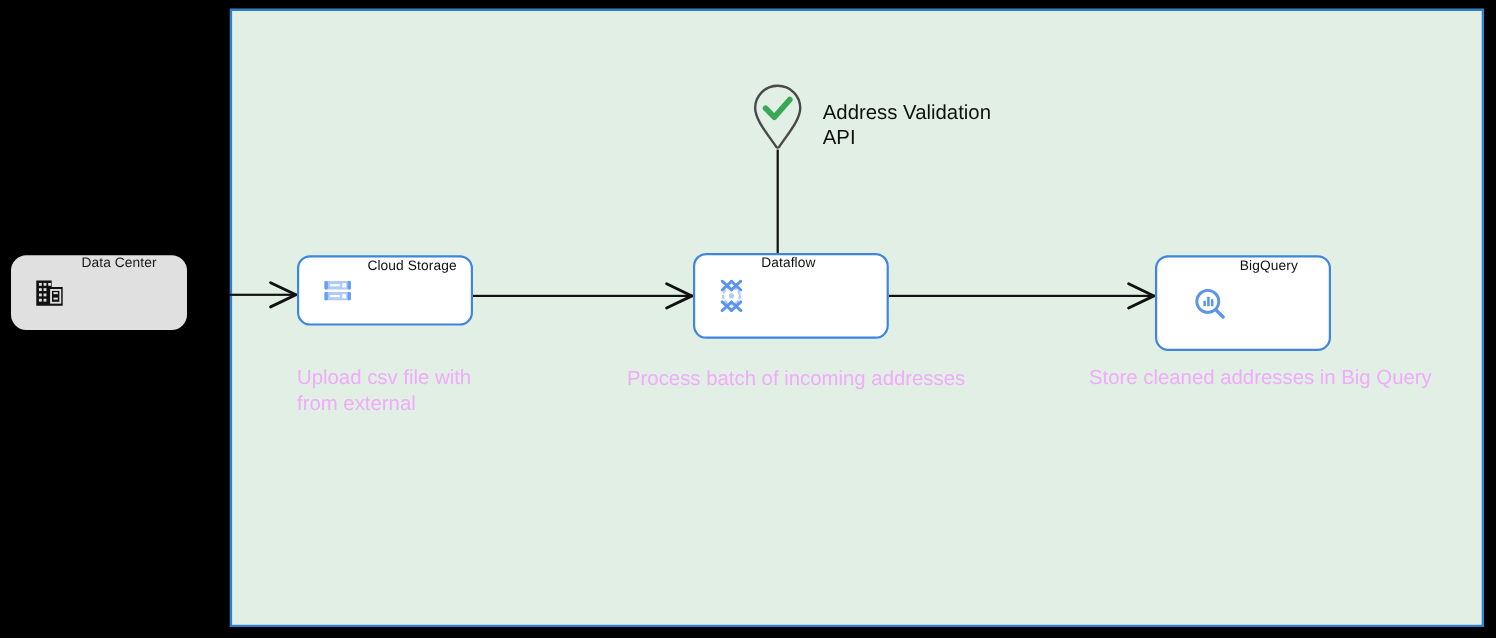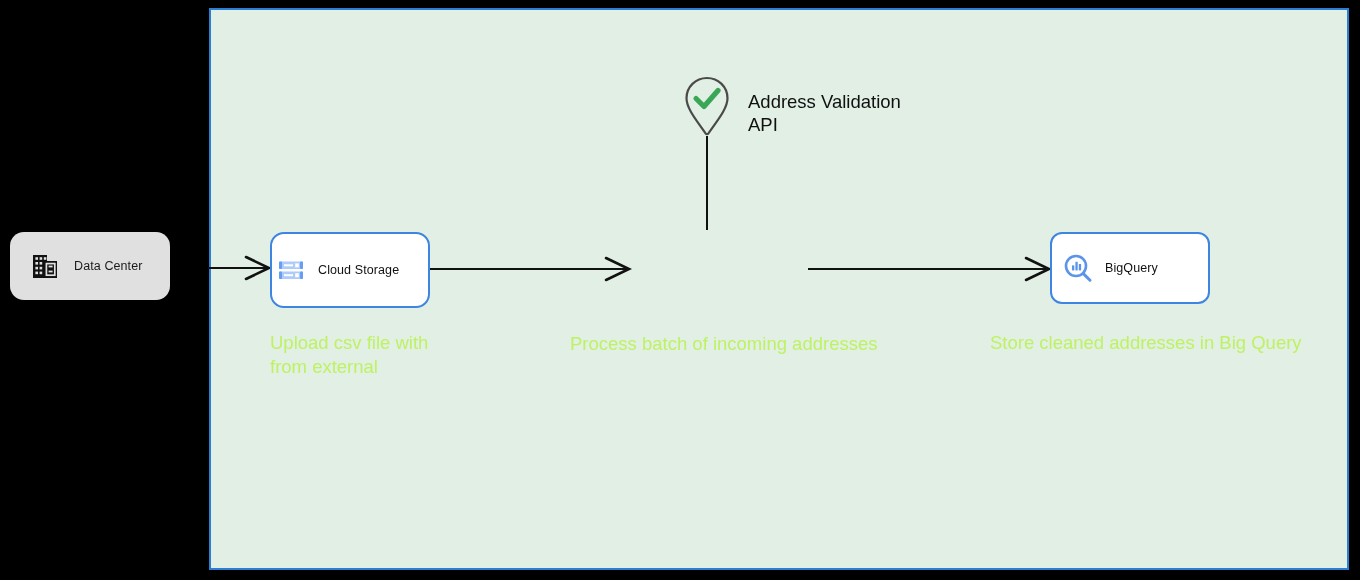--- a/index.html
+++ b/index.html
@@ -10,45 +10,45 @@
 
   
   .container-region{
     position:absolute;left:209px;top:8px;width:1140px;height:562px;
     background:#e2efe4;border:2px solid #2a7fd4;box-sizing:border-box;
   }
 
   
   .node{
     position:absolute;box-sizing:border-box;
-    display:flex;align-items:center;
+    display:flex;
     border-radius:12px;background:#ffffff;border:2px solid #3d85e0;
   }
   .node .ico{flex:0 0 auto;display:flex;align-items:center;justify-content:center;}
   .node .nlabel{
     font-size:12.5px;color:#111;white-space:nowrap;letter-spacing:.1px;
   }
 
   
   .node.onprem{
     background:#e0e0e0;border:none;border-radius:14px;
   }
   .node.onprem .nlabel{font-size:12.5px;color:#1a1a1a;}
 
   
   #node-datacenter{left:10px;top:232px;width:160px;height:68px;padding-left:20px;}
   #node-datacenter .ico{margin-right:14px;}
 
-  #node-cloudstorage{left:270px;top:232px;width:160px;height:76px;padding-left:4px;border-radius:14px;}
+  #node-cloudstorage{left:270px;top:232px;width:160px;height:64px;padding-left:20px;}
   #node-cloudstorage .ico{margin-right:12px;}
 
   #node-dataflow{left:630px;top:230px;width:178px;height:78px;padding-left:18px;}
   #node-dataflow .ico{margin-right:12px;}
 
-  #node-bigquery{left:1050px;top:232px;width:160px;height:72px;padding-left:11px;}
+  #node-bigquery{left:1050px;top:232px;width:160px;height:87px;padding-left:33px;}
   #node-bigquery .ico{margin-right:12px;}
 
   
   #api-pin{position:absolute;left:684px;top:76px;width:46px;height:60px;}
   #api-label{
     position:absolute;left:748px;top:90px;width:230px;
     font-size:18.5px;line-height:23px;color:#101010;
   }
 
   
@@ -57,21 +57,21 @@
   .conn-v{width:2px;}
 
   #edge-dc-cs{left:208px;top:267px;width:62px;}
   #edge-cs-df{left:430px;top:268px;width:200px;}
   #edge-df-bq{left:808px;top:268px;width:242px;}
   #edge-api-df{left:706px;top:136px;height:94px;}
 
   .arrowhead{position:absolute;width:26px;height:26px;overflow:visible;}
 
   
-  .caption{position:absolute;color:#bef264;font-size:18.5px;line-height:24px;}
+  .caption{position:absolute;color:#f0abfc;font-size:18.5px;line-height:24px;}
   #caption-cloudstorage{left:270px;top:331px;width:240px;}
   #caption-dataflow{left:570px;top:332px;width:420px;text-align:left;}
   #caption-bigquery{left:990px;top:331px;width:400px;text-align:left;}
 </style>
 </head>
 <body>
 
 <div class="stage">
 
   <div class="container-region"></div>
@@ -132,20 +132,41 @@
         <rect x="3" y="16.4" width="24" height="7.6" rx="1" fill="#aecbfa"></rect>
         <rect x="3" y="16.4" width="3" height="7.6" rx="1" fill="#669df6"></rect>
         <rect x="24" y="16.4" width="3" height="7.6" rx="1" fill="#669df6"></rect>
         <rect x="8" y="19.2" width="9" height="2" fill="#ffffff"></rect>
         <rect x="19.2" y="18.3" width="3.6" height="3.9" fill="#ffffff"></rect>
       </svg>
     </span>
     <span class="nlabel">Cloud Storage</span>
   </div>
 
+  <div class="node" id="node-dataflow">
+    <span class="ico">
+      <svg width="30" height="32" viewBox="0 0 30 32">
+        <g fill="none" stroke="#aecbfa" stroke-width="2.1" stroke-linecap="round">
+          <circle cx="15" cy="16" r="7.6" stroke-dasharray="2.2 3.2"></circle>
+        </g>
+        <g stroke="#5b94e8" stroke-width="2.6" stroke-linecap="round" fill="none">
+          <path d="M6.5 2.6 L15 10.4"></path>
+          <path d="M23.5 2.6 L15 10.4"></path>
+          <path d="M6.5 10.6 L15 2.8"></path>
+          <path d="M23.5 10.6 L15 2.8"></path>
+          <path d="M6.5 29.4 L15 21.6"></path>
+          <path d="M23.5 29.4 L15 21.6"></path>
+          <path d="M6.5 21.4 L15 29.2"></path>
+          <path d="M23.5 21.4 L15 29.2"></path>
+        </g>
+        <circle cx="15" cy="16" r="2.3" fill="#aecbfa"></circle>
+      </svg>
+    </span>
+    <span class="nlabel">Dataflow</span>
+  </div>
 
   <div class="node" id="node-bigquery">
     <span class="ico">
       <svg width="30" height="30" viewBox="0 0 30 30">
         <circle cx="13" cy="13" r="10" fill="none" stroke="#5b94e8" stroke-width="2.6"></circle>
         <path d="M20.3 20.6 L27 27.2" stroke="#5b94e8" stroke-width="3" stroke-linecap="round"></path>
         <rect x="9" y="12.4" width="2.3" height="5" fill="#5b94e8"></rect>
         <rect x="12.4" y="8.8" width="2.3" height="8.6" fill="#5b94e8"></rect>
         <rect x="15.8" y="11" width="2.3" height="6.4" fill="#5b94e8"></rect>
       </svg>

